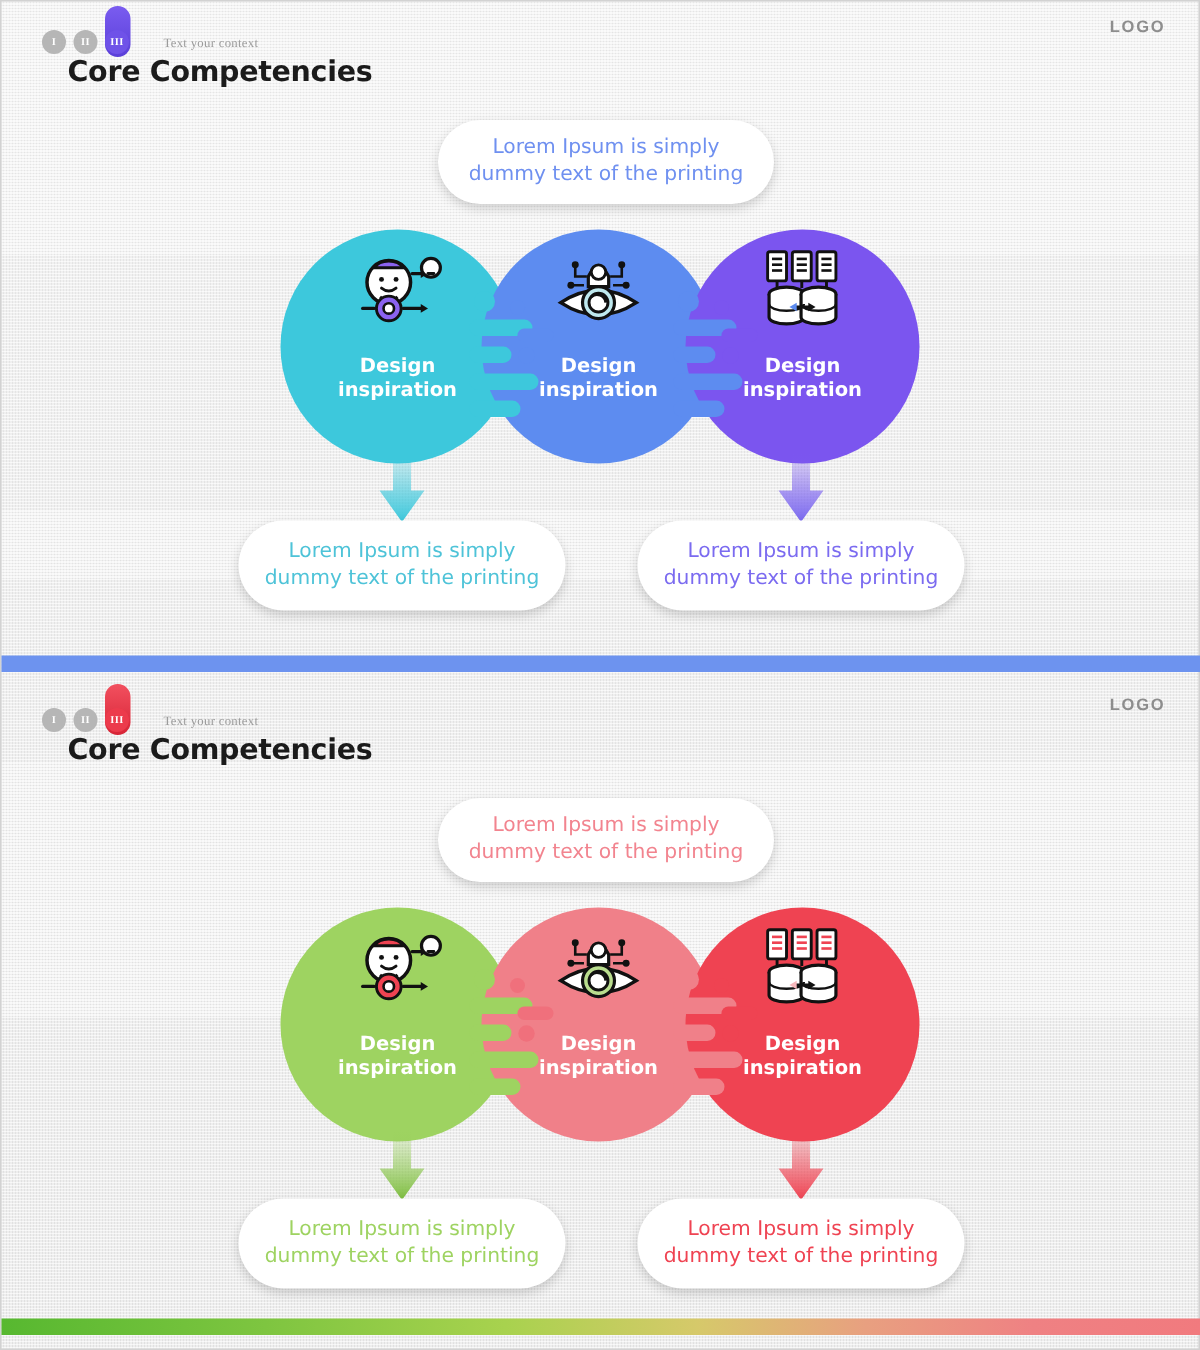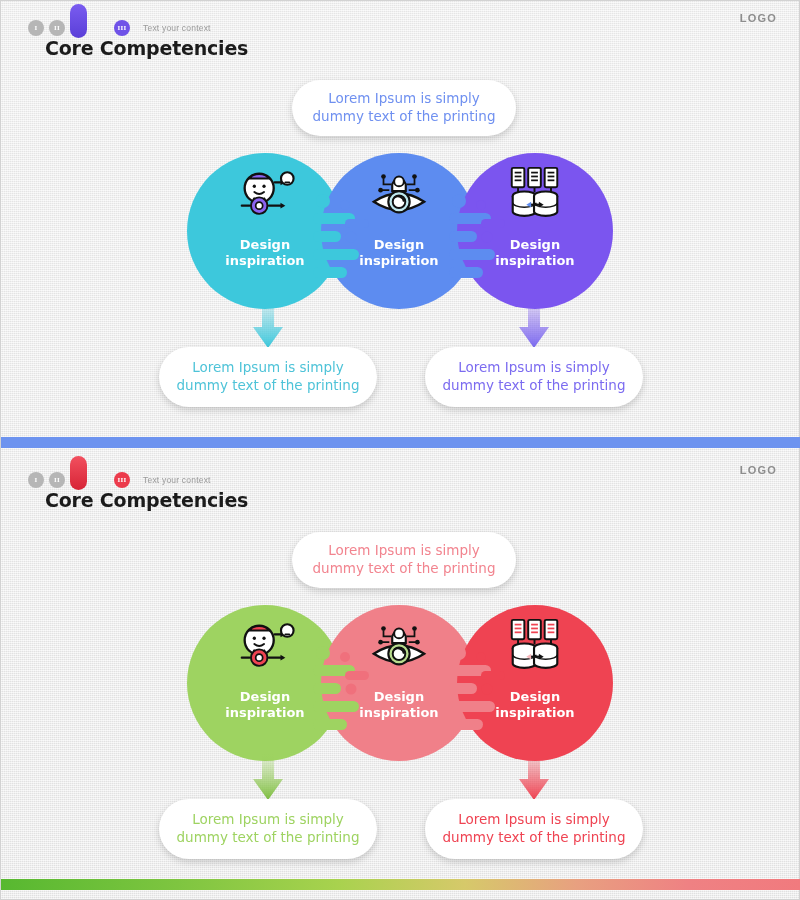--- a/index.html
+++ b/index.html
@@ -27,28 +27,28 @@
   
   .hdr{position:absolute;left:0;top:0;width:800px;height:70px;}
   .badges{position:absolute;left:27px;top:19px;display:flex;align-items:center;gap:5px;}
   .badge{
     width:16px;height:16px;border-radius:50%;
     background:#b6b6b6;color:#fff;
     font-size:7px;font-weight:bold;letter-spacing:.3px;
     display:flex;align-items:center;justify-content:center;
     font-family:"Liberation Serif", serif;
   }
-  .badge.active{position:relative;z-index:2;margin-left:44px;}
+  .badge.active{position:relative;z-index:2;}
   .tab-stem{
     position:absolute;top:-16px;width:17px;height:34px;
     border-radius:9px;z-index:1;
   }
   .ctx-label{
-    margin-left:8px;font-size:8.5px;color:#9a9a9a;
-    letter-spacing:.2px;white-space:nowrap;
+    margin-left:18px;font-size:8.5px;color:#9a9a9a;
+    letter-spacing:.2px;white-space:nowrap;font-family:Liberation Serif, serif;
   }
   .title{
     position:absolute;left:26px;top:36px;
     font-size:19px;font-weight:bold;color:#1b1b1b;
     letter-spacing:-.2px;
     font-family:"DejaVu Sans", sans-serif;
     margin-left:18px;
   }
   .logo{
     position:absolute;right:24px;top:11px;

